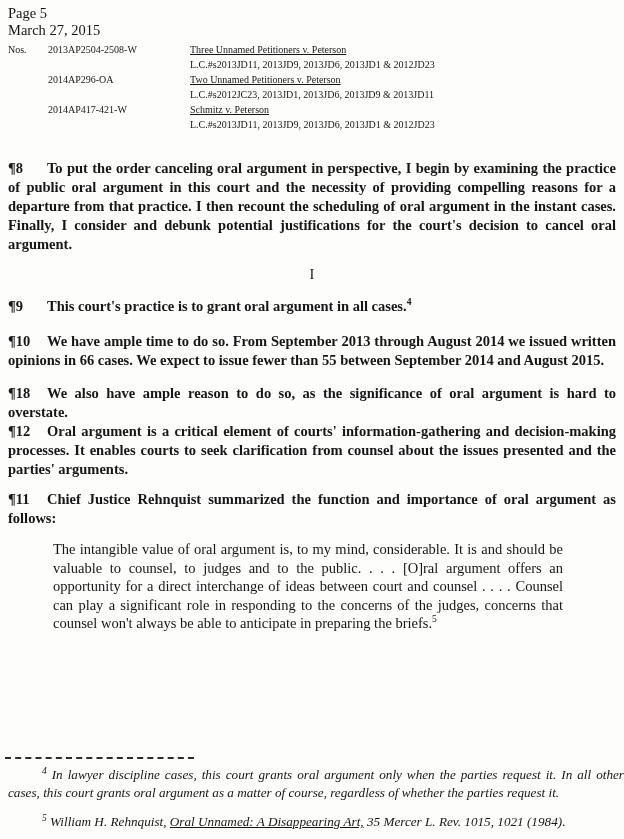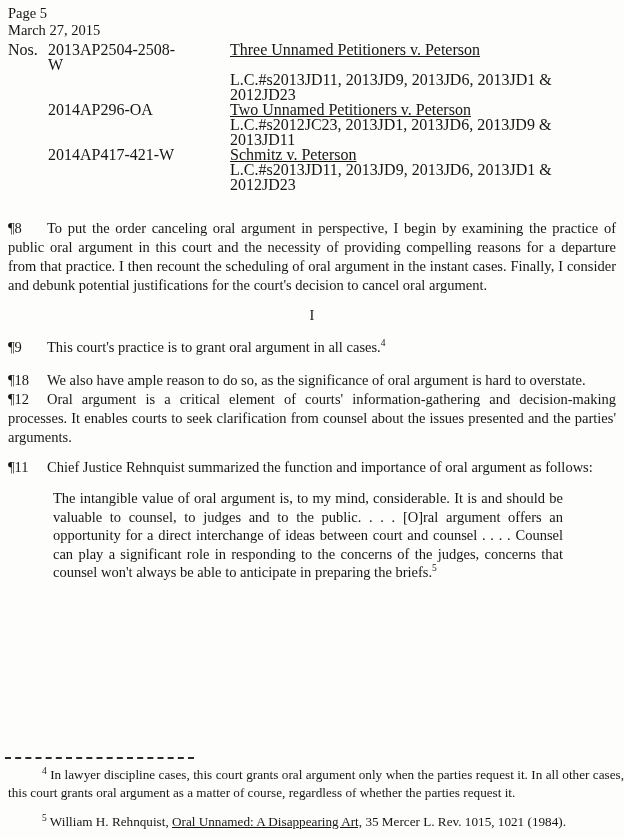--- a/index.html
+++ b/index.html
@@ -14,35 +14,36 @@
     font-family: "Liberation Serif", "DejaVu Serif", serif;
     padding: 5px 8px 0 8px;
     overflow: hidden;
   }
 
   
   .hline { font-size: 14.5px; line-height: 17px; }
   .cases-grid {
     display: grid;
     grid-template-columns: 40px 142px 1fr;
-    font-size: 16px;
+    font-size: 10px;
     line-height: 15px;
     margin-top: 3px;
   }
   .cases-grid .col1 { grid-column: 1; }
   .cases-grid .col2 { grid-column: 2; }
-  .cases-grid .col3 { grid-column: 3; margin-left: 40px; }
+  .cases-grid .col3 { grid-column: 3; }
   .u { text-decoration: underline; }
 
   
   .para {
     font-size: 14.5px;
     line-height: 19px;
     text-align: justify;
     margin: 0;
+    font-weight: bold;
   }
   .pnum { display: inline-block; width: 39px; }
   .p8  { margin-top: 27px; }
   .sec-heading {
     margin-top: 11px;
     text-align: center;
     font-size: 14.5px;
     line-height: 19px;
   }
   .p9  { margin-top: 13px; }
@@ -63,20 +64,21 @@
     vertical-align: super;
     line-height: 0;
   }
 
   
   .footnote-area {
     position: absolute;
     left: 8px;
     right: 0;
     top: 757px;
+    font-style: italic;
   }
   .fn-rule {
     width: 189px;
     height: 0;
     border-top: 2px dashed #2a2a2a;
     margin-left: -3px;
   }
   .footnote {
     font-size: 13.2px;
     line-height: 18px;
@@ -109,20 +111,21 @@
     <div class="col3 u">Schmitz v. Peterson</div>
     <div class="col3">L.C.#s2013JD11, 2013JD9, 2013JD6, 2013JD1 &amp; 2012JD23</div>
   </div>
 
   <p class="para p8"><span class="pnum">¶8</span><span>To put the order canceling oral argument in perspective, I begin by examining the practice of public oral argument in this court and the necessity of providing compelling reasons for a departure from that practice.  I then recount the scheduling of oral argument in the instant cases.  Finally, I consider and debunk potential justifications for the court's decision to cancel oral argument.</span></p>
 
   <div class="sec-heading">I</div>
 
   <p class="para p9"><span class="pnum">¶9</span><span>This court's practice is to grant oral argument in all cases.</span><sup class="fnref">4</sup></p>
 
+  <p class="para p10"><span class="pnum">¶10</span><span>We have ample time to do so.  From September 2013 through August 2014 we issued written opinions in 66 cases.  We expect to issue fewer than 55 between September 2014 and August 2015.</span></p>
 
   <p class="para p11"><span class="pnum">¶18</span><span>We also have ample reason to do so, as the significance of oral argument is hard to overstate.</span></p>
 
   <p class="para p12"><span class="pnum">¶12</span><span>Oral argument is a critical element of courts' information-gathering and decision-making processes.  It enables courts to seek clarification from counsel about the issues presented and the parties' arguments.</span></p>
 
   <p class="para p13"><span class="pnum">¶11</span><span>Chief Justice Rehnquist summarized the function and importance of oral argument as follows:</span></p>
 
   <div class="quote"><span>The intangible value of oral argument is, to my mind, considerable.  It is and should be valuable to counsel, to judges and to the public. . . .  [O]ral argument offers an opportunity for a direct interchange of ideas between court and counsel . . . .  Counsel can play a significant role in responding to the concerns of the judges, concerns that counsel won't always be able to anticipate in preparing the briefs.</span><sup class="fnref">5</sup></div>
 
   <div class="footnote-area">

